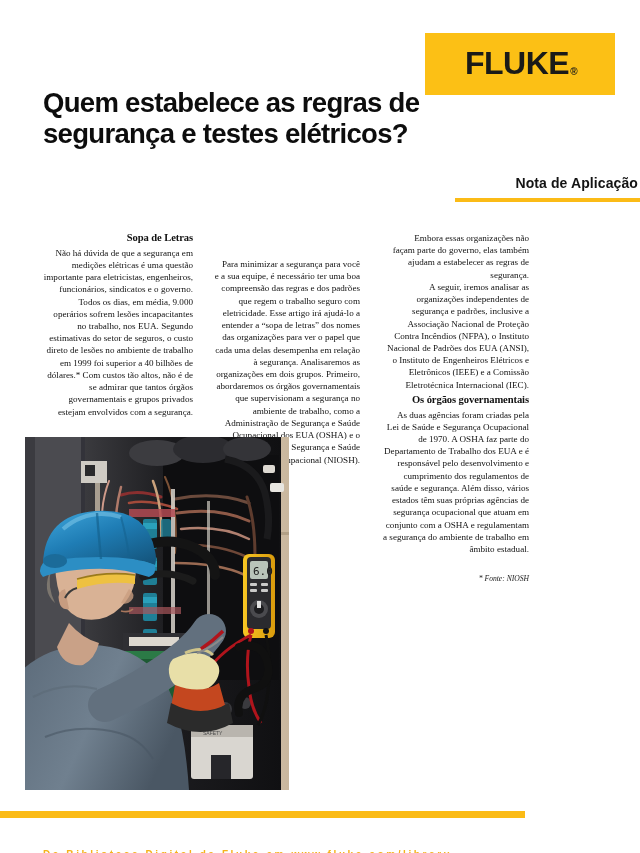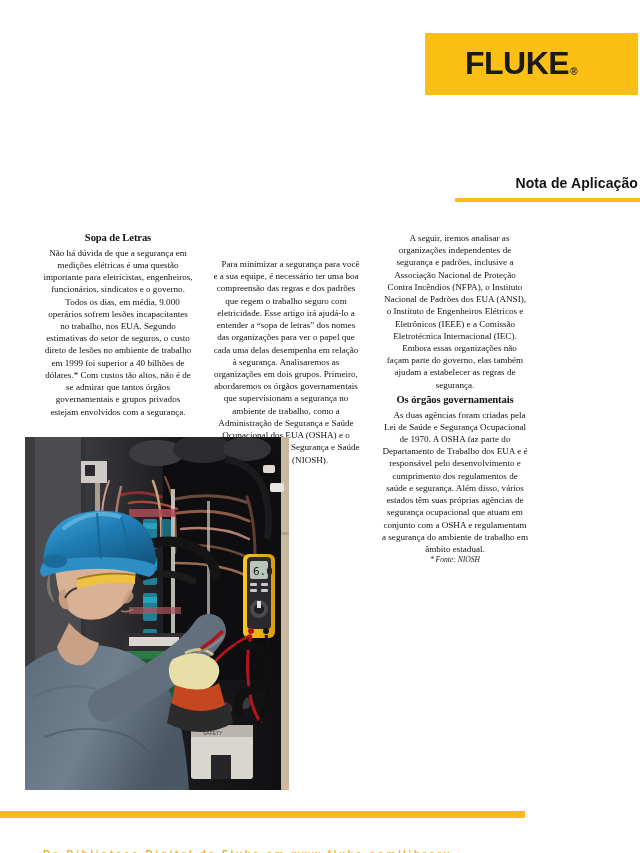--- a/index.html
+++ b/index.html
@@ -17,21 +17,21 @@
   }
 
   
   #header {
     position: absolute;
     left: 0; top: 0; width: 640px; height: 215px;
   }
   #fluke-logo-block {
     position: absolute;
     left: 425px; top: 33px;
-    width: 213px; height: 62px;
+    width: 190px; height: 62px;
     background: #FCC015;
   }
   #fluke-wordmark {
     position: absolute;
     left: 40px; top: 14px;
     font-family: "Liberation Sans", sans-serif;
     font-weight: bold;
     font-size: 32px;
     letter-spacing: -0.5px;
     color: #1a1a18;
@@ -78,42 +78,42 @@
     background: #FBBB16;
   }
 
   
   .col {
     position: absolute;
     font-family: "Liberation Serif", "DejaVu Serif", serif;
     font-size: 9.1px;
     line-height: 1.345;
     color: #111111;
-    text-align: center;
+    text-align: right;
   }
   #col-1 { left: 43px;  top: 232px; width: 150px; }
   #col-2 { left: 212px; top: 232px; width: 148px; margin-top: 26px; }
   #col-3 { left: 381px; top: 232px; width: 148px; }
 
   .col h2 {
     font-family: "Liberation Serif", "DejaVu Serif", serif;
     font-weight: bold;
     font-size: 10.6px;
     line-height: 1.2;
     margin: 0 0 2px 0;
     letter-spacing: -0.1px;
   }
   .col h2.spaced { margin-top: 3px; }
   .col p {
     margin: 0;
     text-indent: 0;
   }
   .col p.indent { text-indent: 9px; }
   .col p.footnote {
-    margin-top: 0;
+    margin-top: 19px;
     font-size: 7.6px;
     font-style: italic;
     color: #1a1a1a;
   }
 
   
   #photo {
     position: absolute;
     left: 25px; top: 437px;
     width: 264px; height: 353px;
@@ -143,40 +143,41 @@
 </style>
 </head>
 <body>
 
 <div id="header">
 
   <div id="fluke-logo-block">
     <div id="fluke-wordmark"><span>FLUKE</span><sup id="fluke-reg">®</sup></div>
   </div>
 
+  <h1 id="page-title">Quem estabelece as regras de segurança e testes elétricos?</h1>
 
   <div id="doc-type-wrap">
     <span id="doc-type">Nota de Aplicação</span>
   </div>
   <div id="doc-type-rule"></div>
 </div>
 
 <div id="col-1" class="col">
   <h2>Sopa de Letras</h2>
   <p>Não há dúvida de que a segurança em medições elétricas é uma questão importante para eletricistas, engenheiros, funcionários, sindicatos e o governo.</p>
   <p class="indent">Todos os dias, em média, 9.000 operários sofrem lesões incapacitantes no trabalho, nos EUA. Segundo estimativas do setor de seguros, o custo direto de lesões no ambiente de trabalho em 1999 foi superior a 40 bilhões de dólares.* Com custos tão altos, não é de se admirar que tantos órgãos governamentais e grupos privados estejam envolvidos com a segurança.</p>
 </div>
 
 <div id="col-2" class="col">
   <p class="indent">Para minimizar a segurança para você e a sua equipe, é necessário ter uma boa compreensão das regras e dos padrões que regem o trabalho seguro com eletricidade. Esse artigo irá ajudá-lo a entender a “sopa de letras” dos nomes das organizações para ver o papel que cada uma delas desempenha em relação à segurança. Analisaremos as organizações em dois grupos. Primeiro, abordaremos os órgãos governamentais que supervisionam a segurança no ambiente de trabalho, como a Administração de Segurança e Saúde Ocupacional dos EUA (OSHA) e o Instituto Nacional de Segurança e Saúde Ocupacional (NIOSH).</p>
 </div>
 
 <div id="col-3" class="col">
+  <p class="indent">Embora essas organizações não façam parte do governo, elas também ajudam a estabelecer as regras de segurança.</p>
   <p class="indent">A seguir, iremos analisar as organizações independentes de segurança e padrões, inclusive a Associação Nacional de Proteção Contra Incêndios (NFPA), o Instituto Nacional de Padrões dos EUA (ANSI), o Instituto de Engenheiros Elétricos e Eletrônicos (IEEE) e a Comissão Eletrotécnica Internacional (IEC).</p>
-  <p class="indent">Embora essas organizações não façam parte do governo, elas também ajudam a estabelecer as regras de segurança.</p>
   <h2 class="spaced">Os órgãos governamentais</h2>
   <p class="indent">As duas agências foram criadas pela Lei de Saúde e Segurança Ocupacional de 1970. A OSHA faz parte do Departamento de Trabalho dos EUA e é responsável pelo desenvolvimento e cumprimento dos regulamentos de saúde e segurança. Além disso, vários estados têm suas próprias agências de segurança ocupacional que atuam em conjunto com a OSHA e regulamentam a segurança do ambiente de trabalho em âmbito estadual.</p>
   <p class="footnote">* Fonte: NIOSH</p>
 </div>
 
 <div id="photo">
   <svg width="320" height="353" viewBox="0 0 320 353" xmlns="http://www.w3.org/2000/svg">
     <defs>
       <linearGradient id="panelDark" x1="0" y1="0" x2="1" y2="0">
         <stop offset="0%" stop-color="#3a3a3e"></stop>

